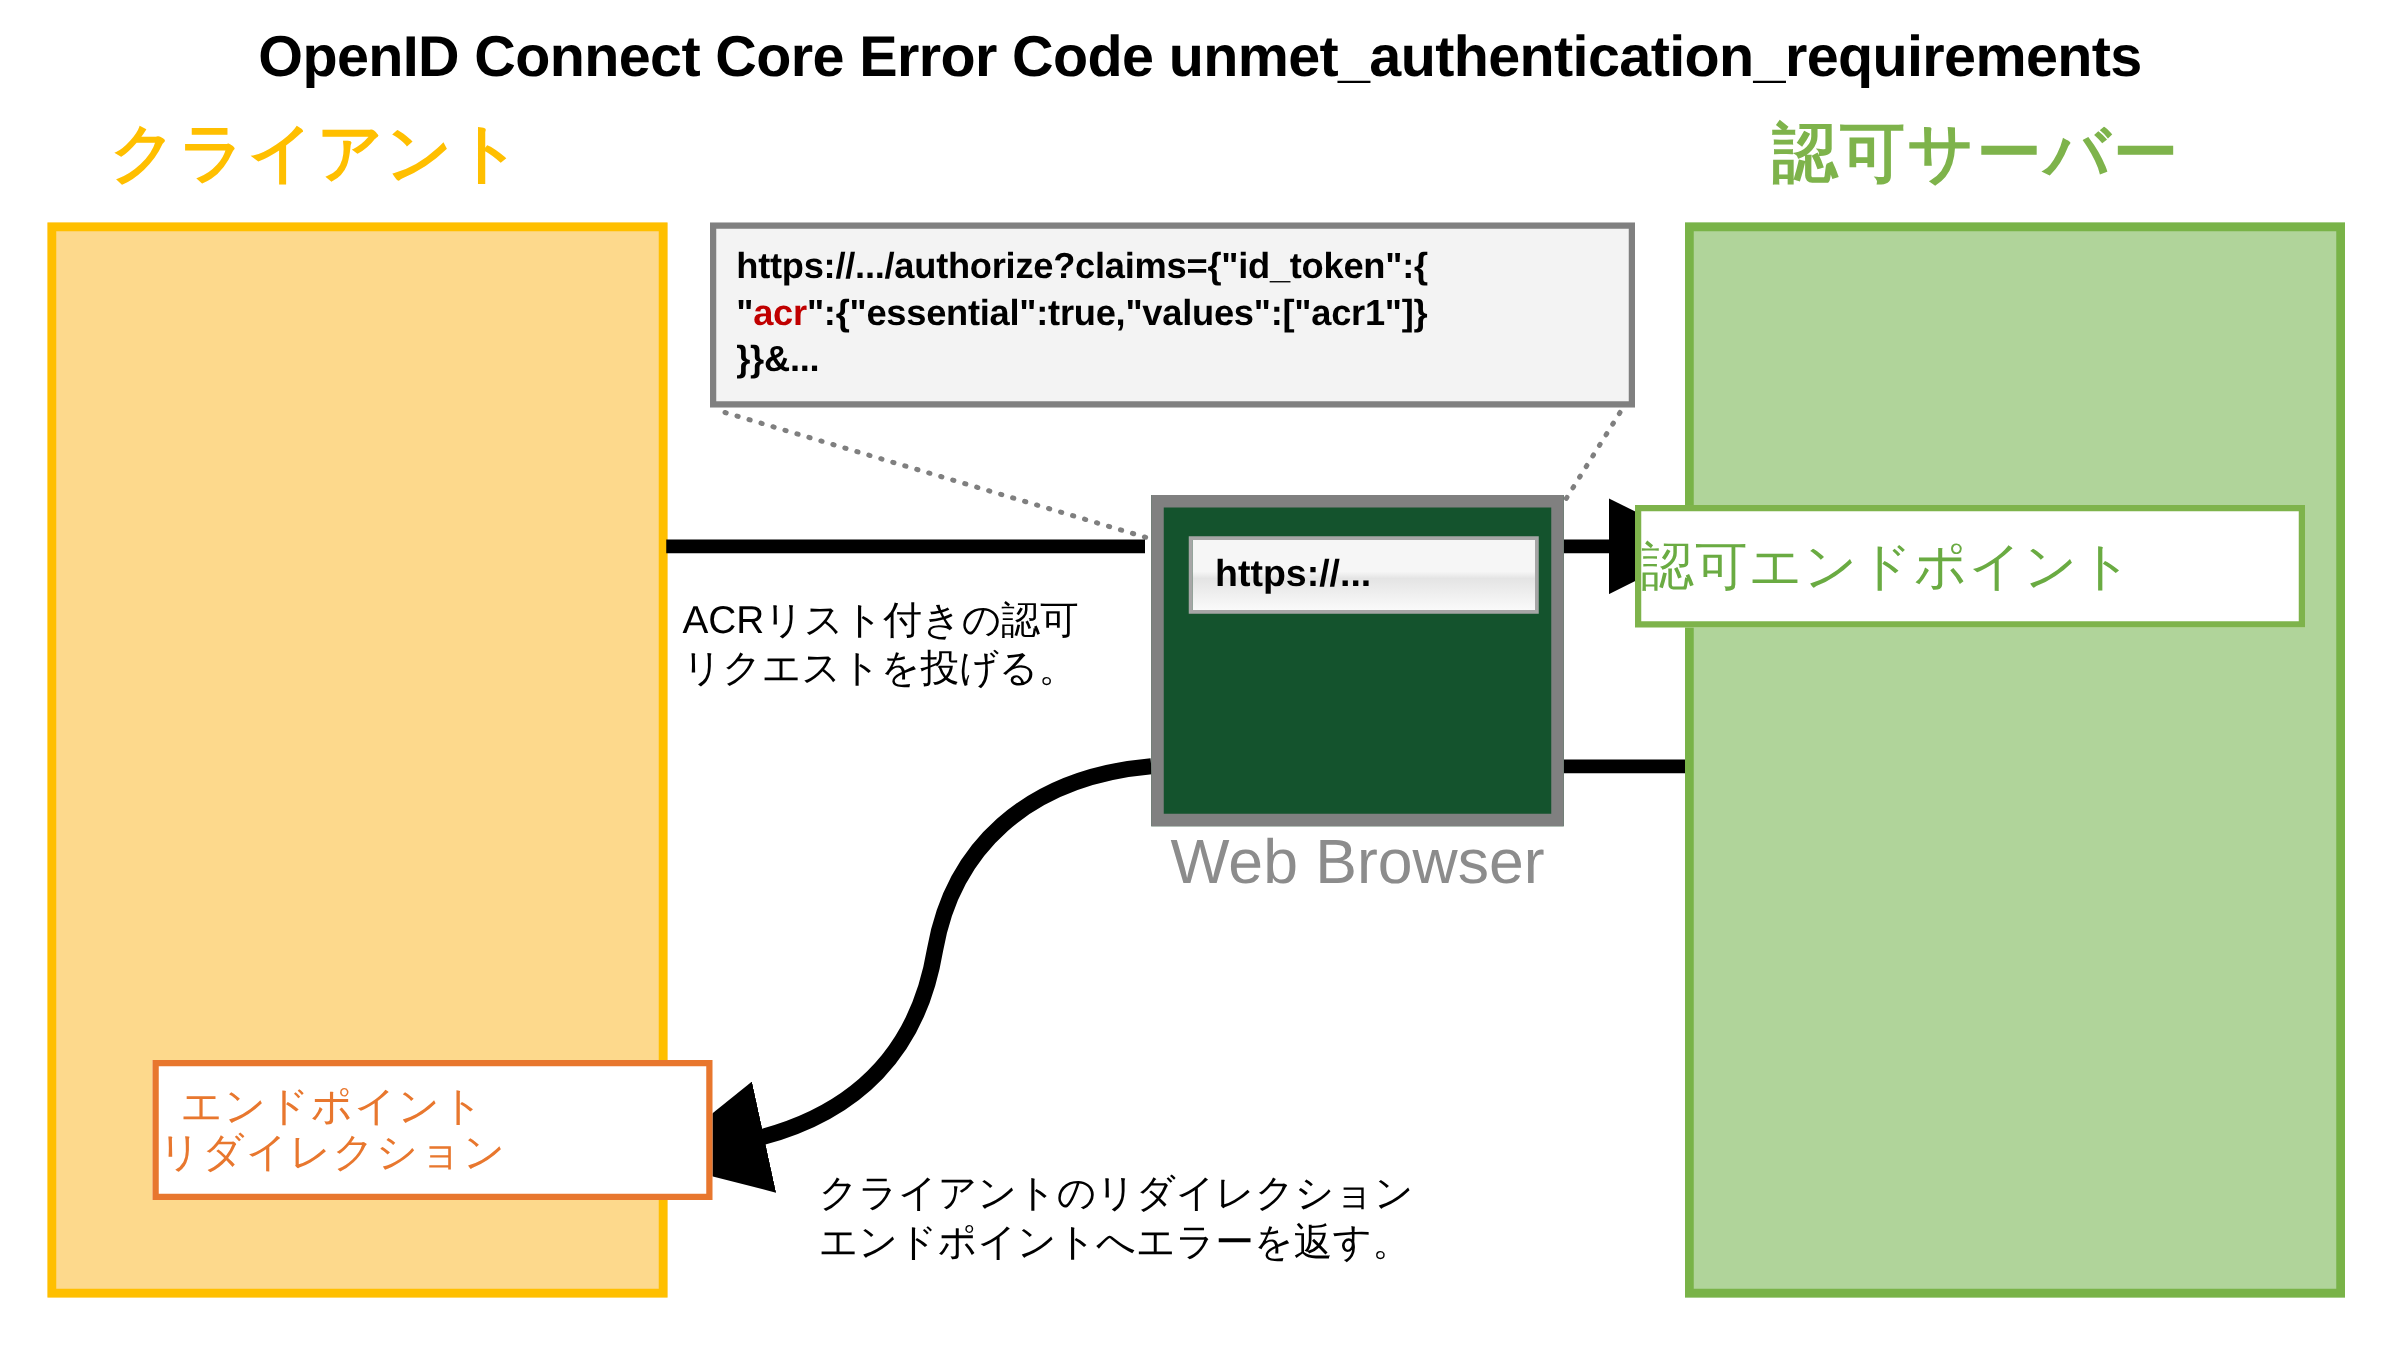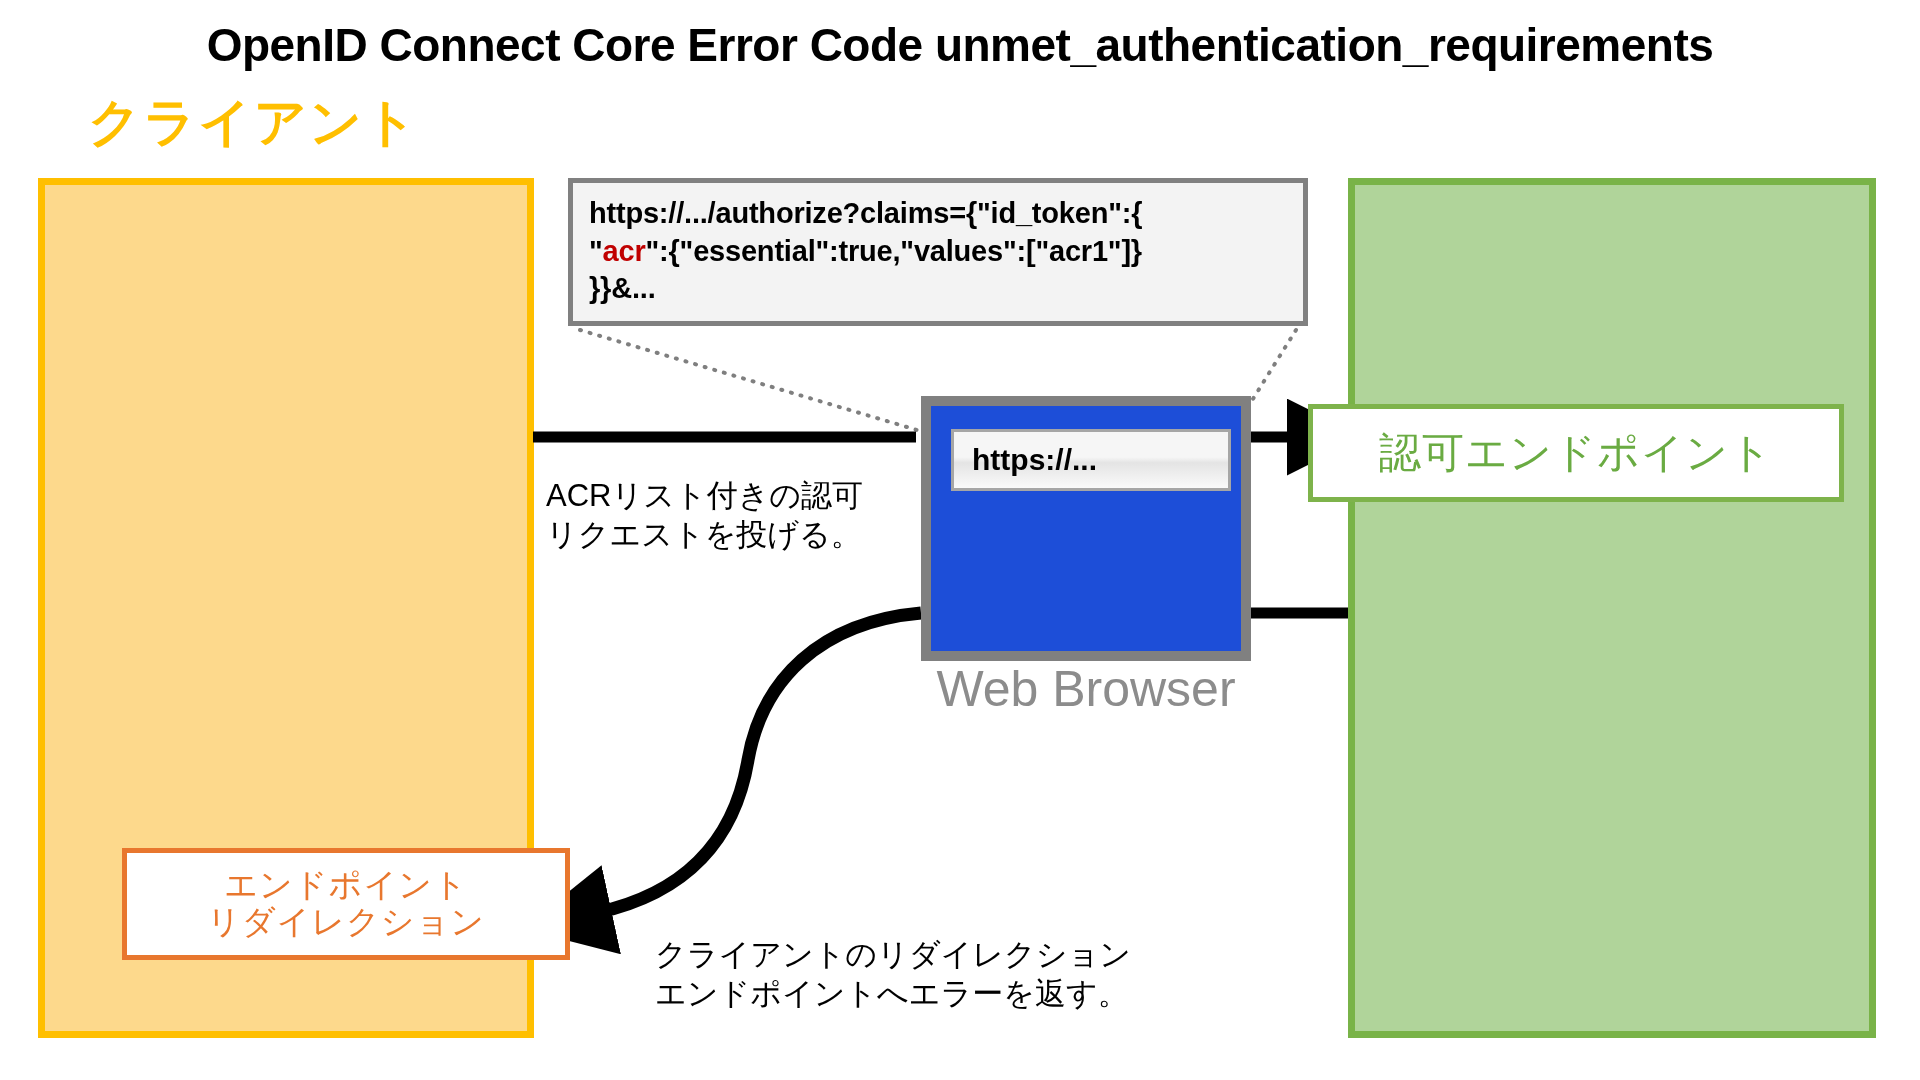--- a/index.html
+++ b/index.html
@@ -65,21 +65,20 @@
     border: 7px solid #79b348;
   }
 
   
   .endpoint-box {
     position: absolute;
     box-sizing: border-box;
     background: #ffffff;
     display: flex;
     align-items: center;
-    justify-content: center;
     text-align: center;
     line-height: 1.12;
     font-weight: normal;
   }
   .endpoint-box.authz {
     left: 1308px;
     top: 404px;
     width: 536px;
     height: 98px;
     border: 5px solid #7eb34b;
@@ -120,21 +119,21 @@
   .red { color: #c00000; }
 
   
   .browser {
     position: absolute;
     left: 921px;
     top: 396px;
     width: 330px;
     height: 265px;
     box-sizing: border-box;
-    background: #1d4ed8;
+    background: #14532d;
     border: 10px solid #808080;
   }
   .browser-addr {
     position: absolute;
     left: 20px;
     top: 23px;
     width: 280px;
     height: 62px;
     box-sizing: border-box;
     background: linear-gradient(to bottom, #f6f6f6 0%, #f6f6f6 45%, #e4e4e4 55%, #fafafa 100%);
@@ -192,20 +191,21 @@
   }
 </style>
 </head>
 <body>
 
 <div id="canvas">
 
   <div class="title">OpenID Connect Core Error Code unmet_authentication_requirements</div>
 
   <div class="actor-label client">クライアント</div>
+  <div class="actor-label server">認可サーバー</div>
 
   <div class="panel client"></div>
   <div class="panel server"></div>
 
   <svg id="overlay" viewBox="0 0 1920 1080">
     <defs>
       <marker id="arrowBlack" markerWidth="7" markerHeight="7" refX="1.2" refY="3.5" orient="auto" markerUnits="strokeWidth">
         <path d="M0,0 L7,3.5 L0,7 Z" fill="#000000"></path>
       </marker>
     </defs>

